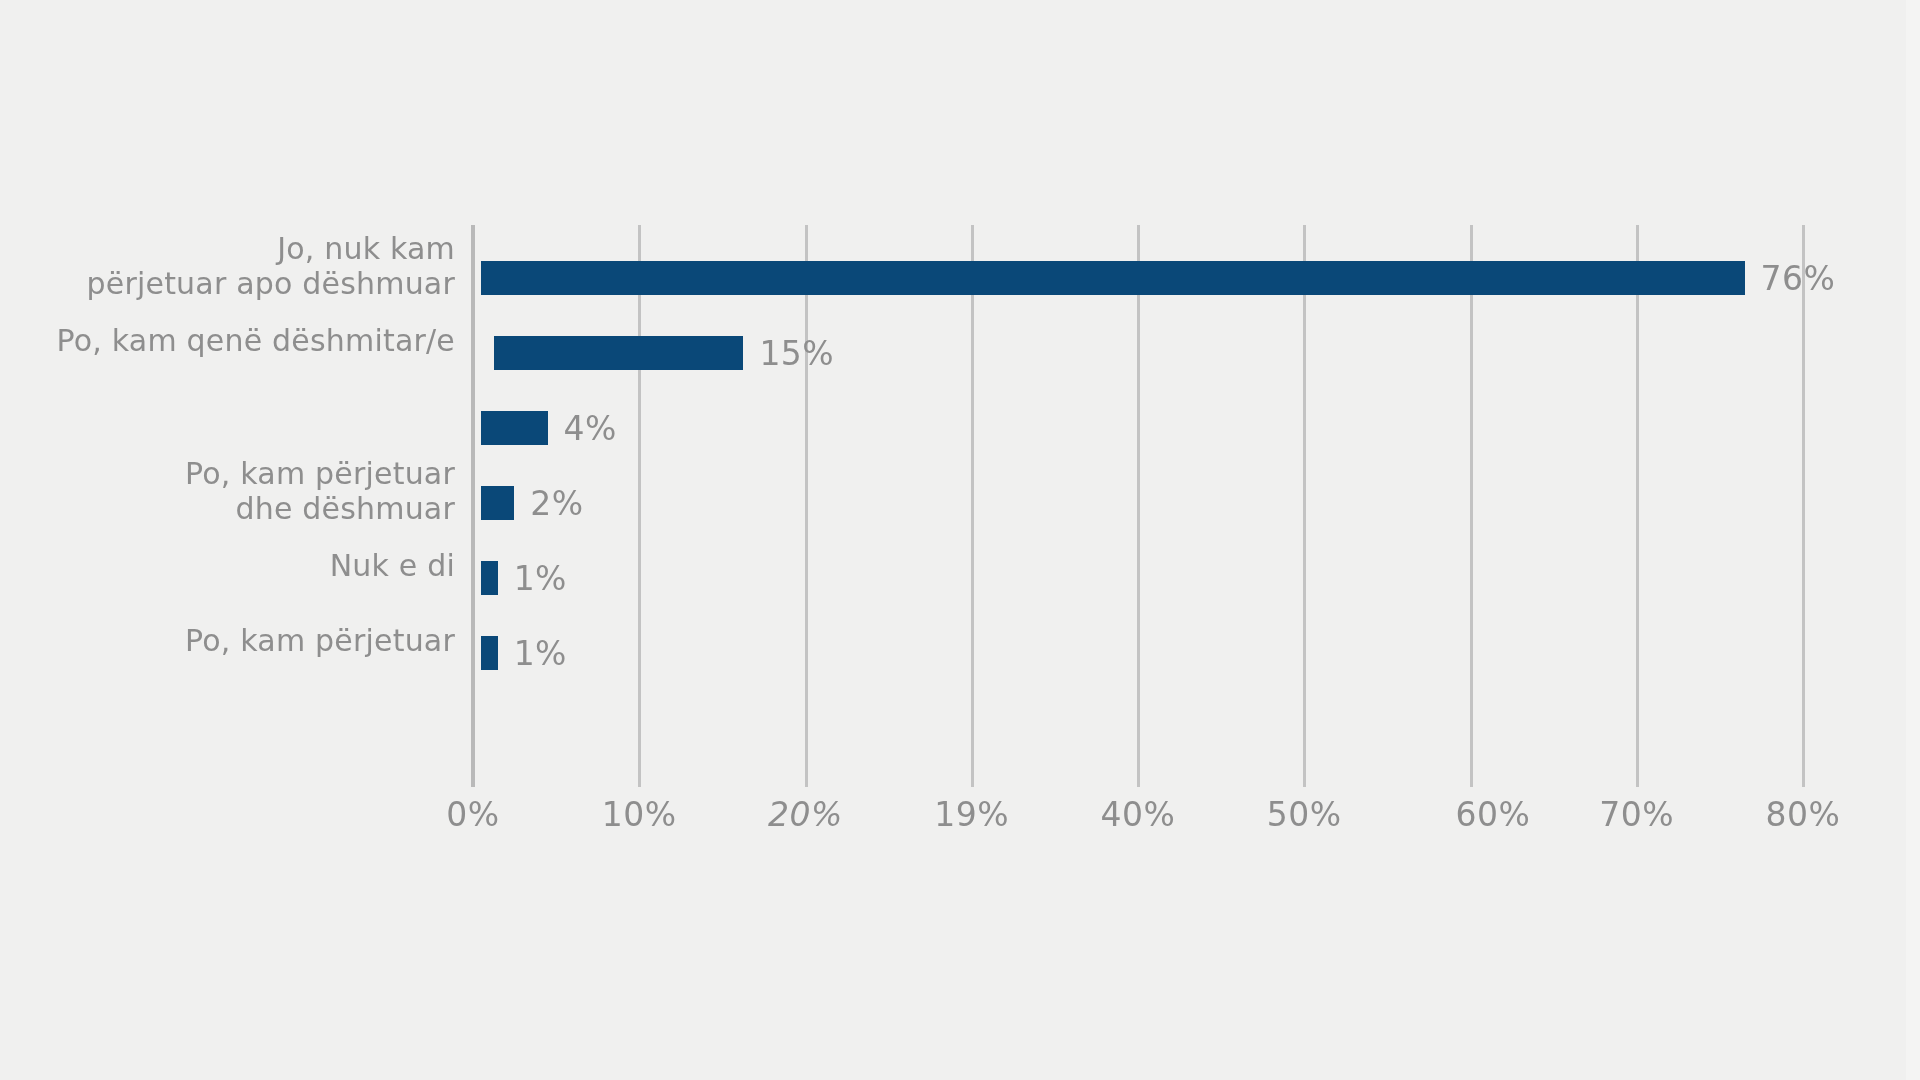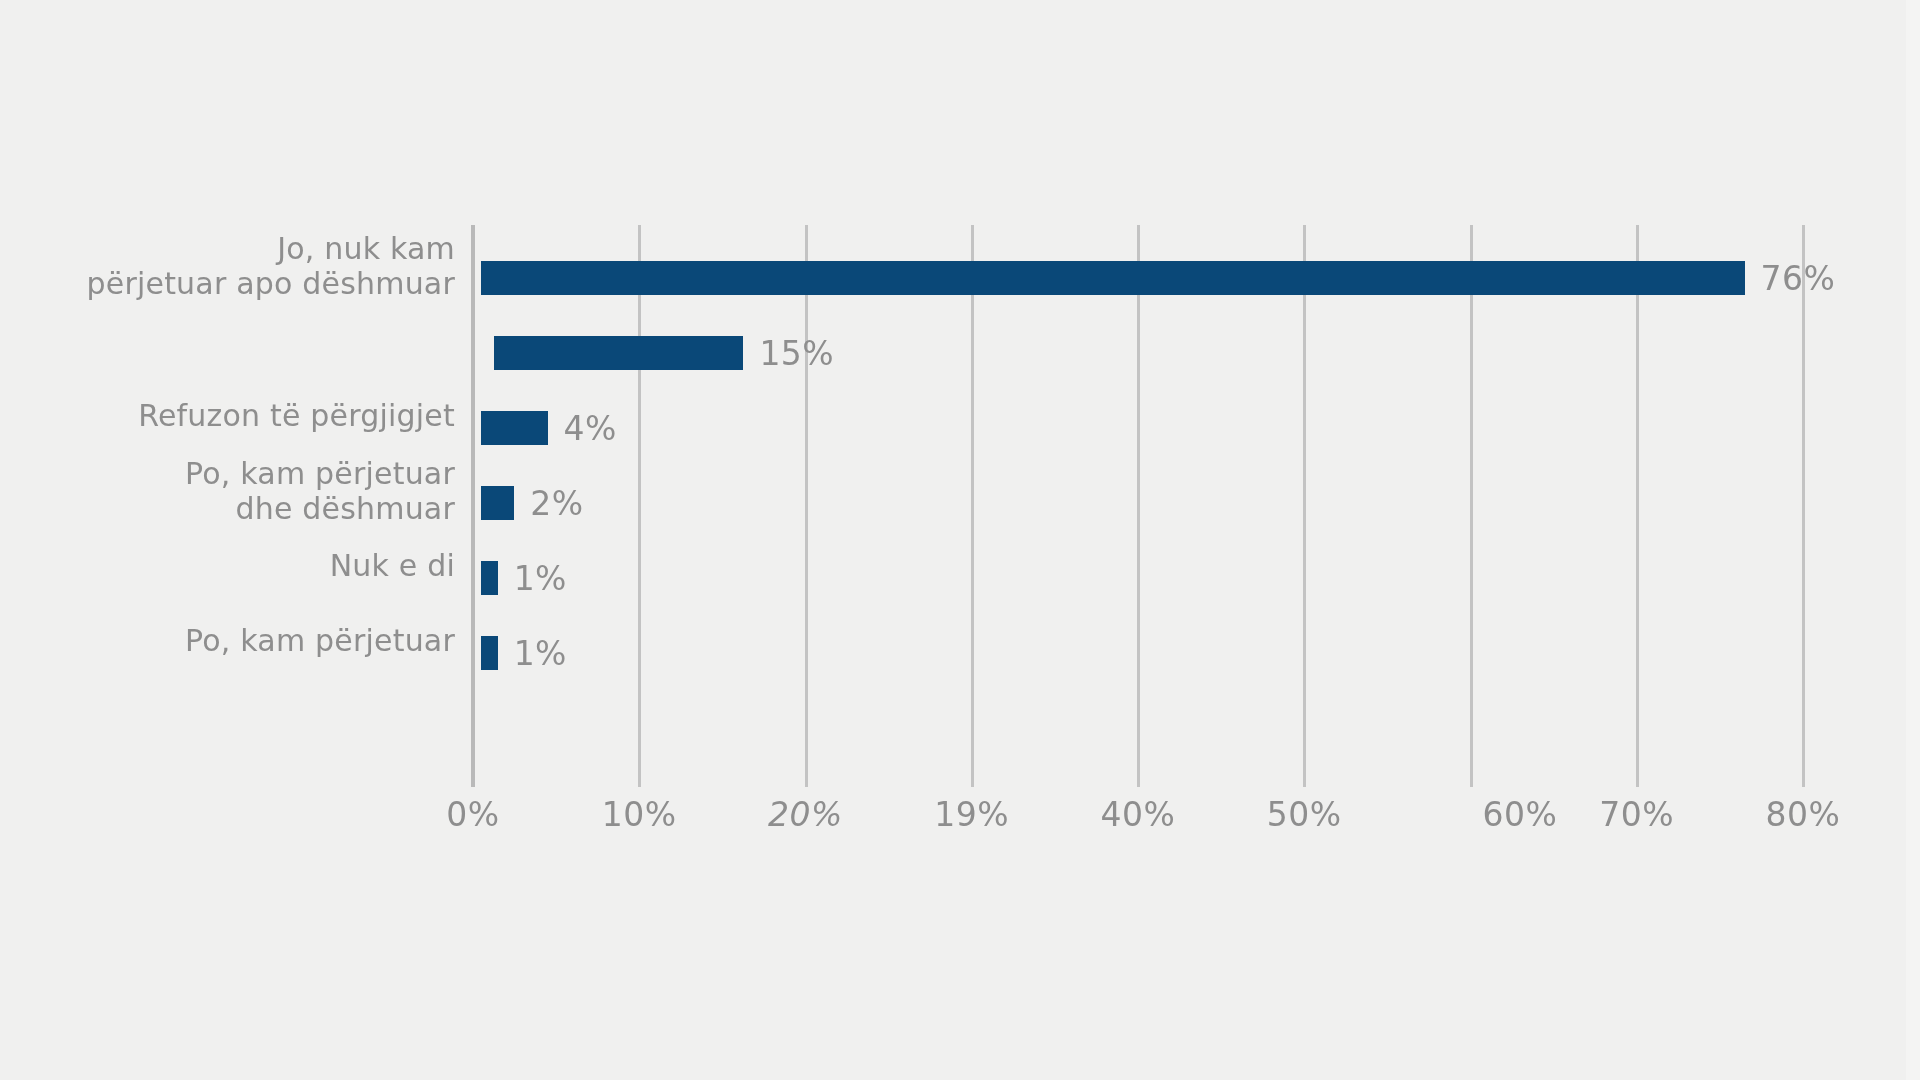--- a/index.html
+++ b/index.html
@@ -136,22 +136,22 @@
       <div class="gridline" style="left: 997.5px;"></div>
       <div class="gridline" style="left: 1163.75px;"></div>
       <div class="gridline" style="left: 1330px;"></div>
     </div>
 
   <div class="labels-layer" id="labels-layer">
       <div class="cat-label" style="top: 5.6px;">
         <div>Jo, nuk kam</div>
         <div>përjetuar apo dëshmuar</div>
       </div>
-      <div class="cat-label" style="top: 173.3px;">
-        <div>Refuzon të përgjigjet</div>
+      <div class="cat-label" style="top: 98.3px;">
+        <div>Po, kam qenë dëshmitar/e</div>
       </div>
       <div class="cat-label" style="top: 230.6px;">
         <div>Po, kam përjetuar</div>
         <div>dhe dëshmuar</div>
       </div>
       <div class="cat-label" style="top: 323.3px;">
         <div>Nuk e di</div>
       </div>
       <div class="cat-label" style="top: 398.3px;">
         <div>Po, kam përjetuar</div>
@@ -185,18 +185,18 @@
       </div>
     </div>
 
   <div class="ticks-layer" id="ticks-layer">
       <div class="tick-label" style="left: 0px;">0%</div>
       <div class="tick-label" style="left: 166.25px;">10%</div>
       <div class="tick-label" style="left: 332.5px; font-style: italic;">20%</div>
       <div class="tick-label" style="left: 498.75px;">19%</div>
       <div class="tick-label" style="left: 665px;">40%</div>
       <div class="tick-label" style="left: 831.25px;">50%</div>
-      <div class="tick-label" style="left: 1047px;">60%</div>
+      <div class="tick-label" style="left: 1020px;">60%</div>
       <div class="tick-label" style="left: 1163.75px;">70%</div>
       <div class="tick-label" style="left: 1330px;">80%</div>
     </div>
 
 </div>
 
 </body></html>

